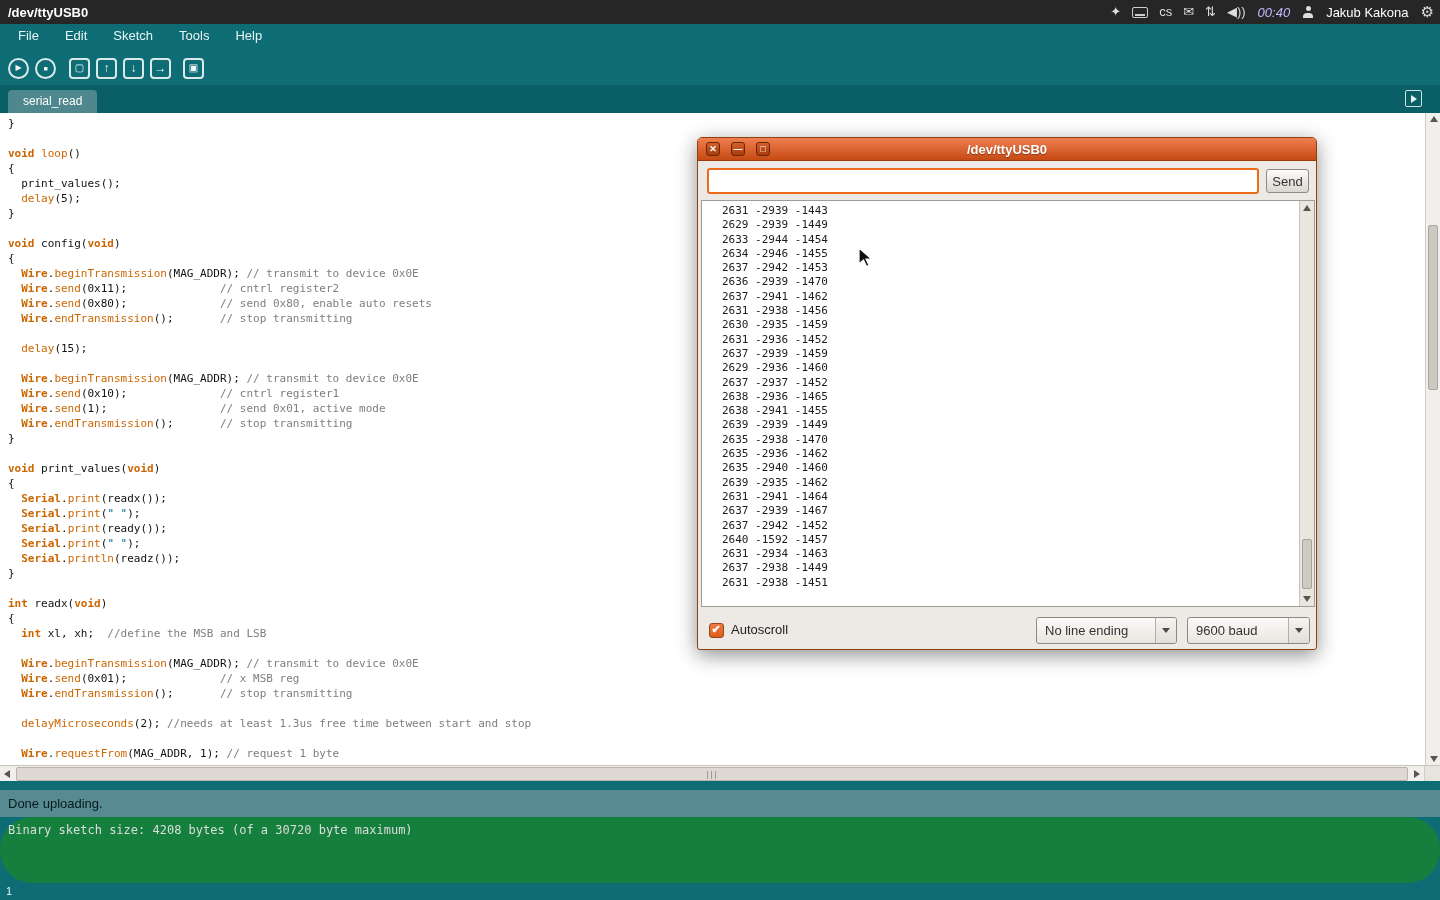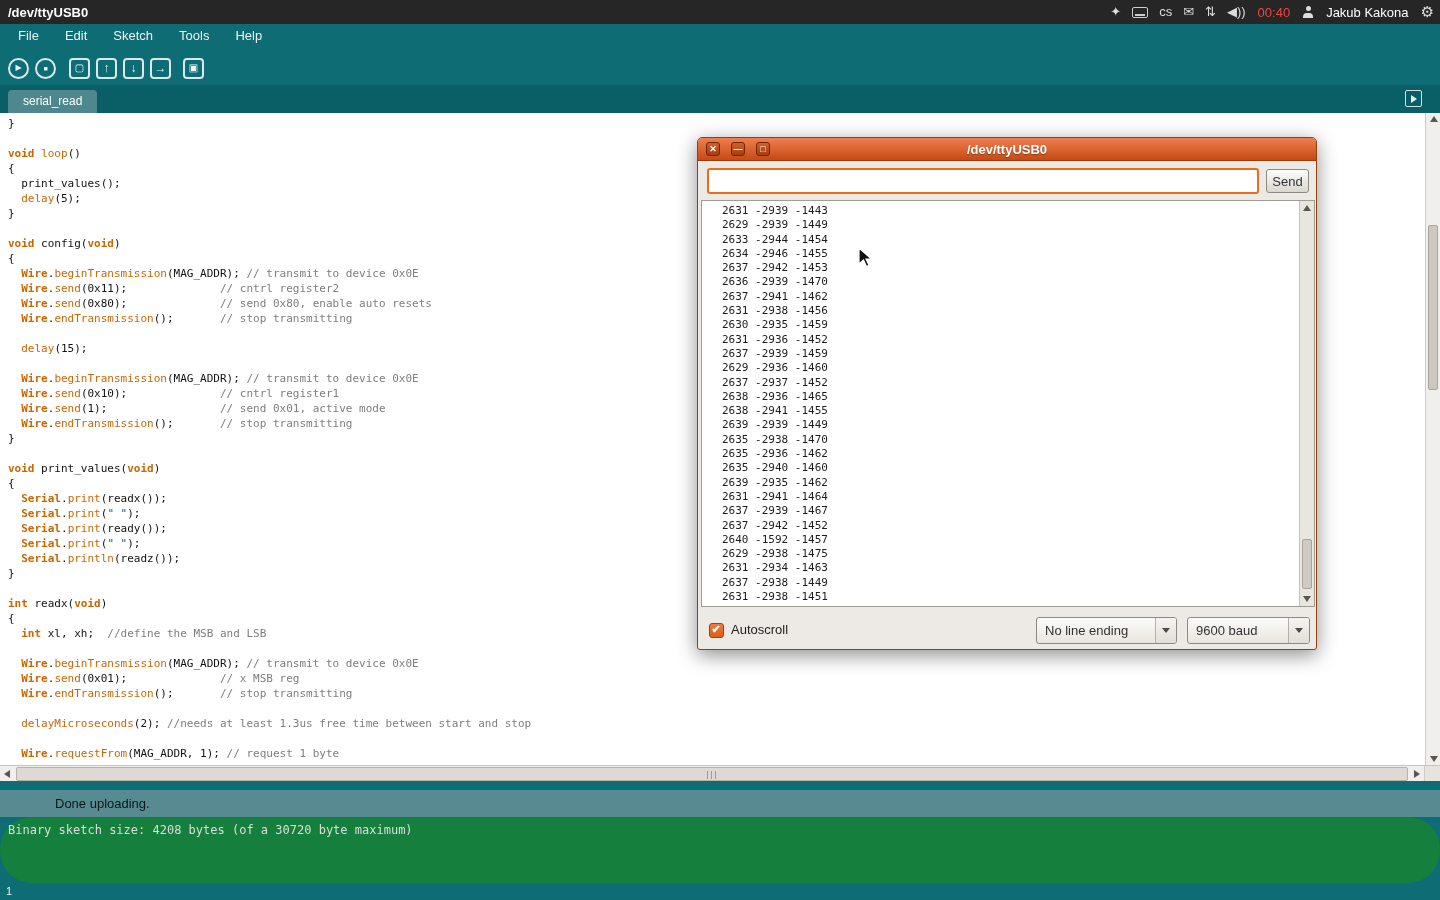--- a/index.html
+++ b/index.html
@@ -7,21 +7,21 @@
   .screen { position:relative; width:1440px; height:900px; overflow:hidden; background:#0d6c74; }
 
   
   .top-panel { position:absolute; top:0; left:0; width:100%; height:24px; background:#262626; display:flex; align-items:center; z-index:60; }
   .panel-title { color:#fff; font-weight:bold; font-size:13px; padding-left:8px; }
   .panel-right { position:absolute; right:6px; top:0; height:24px; display:flex; align-items:center; gap:12px; color:#ddd; font-size:13px; }
   .indicators { display:flex; align-items:center; gap:11px; }
   .ind { color:#ddd; font-size:13px; line-height:24px; }
   .kbd-icon { display:inline-block; width:16px; height:11px; border:1px solid #ccc; border-radius:2px; position:relative; }
   .kbd-icon::after { content:""; position:absolute; left:2px; right:2px; bottom:1px; height:2px; background:#ccc; }
-  .panel-clock { color:#ef4444; }
+  .panel-clock { color:#c4b5fd;font-style:italic; }
   .person-icon { position:relative; display:inline-block; width:12px; height:12px; }
   .person-icon .head { position:absolute; top:0; left:3.5px; width:5px; height:5px; border-radius:50%; background:#ddd; }
   .person-icon .torso { position:absolute; bottom:0; left:1px; width:10px; height:5px; border-radius:4px 4px 0 0; background:#ddd; }
   .panel-user { color:#fff; }
   .panel-gear { color:#ddd; font-size:15px; }
 
   
   .menubar { position:absolute; top:24px; left:0; width:100%; height:27px; background:#0d6c74; display:flex; padding-left:8px; }
   .menu-item { color:#eaf4f4; font-size:13px; padding:4px 10px; margin-right:6px; cursor:default; }
 
@@ -67,21 +67,21 @@
   .hs-right { position:absolute; right:20px; top:4px; }
   .hs-corner { position:absolute; right:0; top:0; width:16px; height:16px; background:#e7e4de; border-left:1px solid #cfccc6; }
   .hs-thumb { position:absolute; left:16px; right:32px; top:1px; height:14px; background:#dedad3; border:1px solid #b7b2aa; border-radius:2px; }
   .hs-grip { position:absolute; left:50%; top:3px; width:9px; height:8px; margin-left:-5px;
              border-left:1px solid #9f9a92; border-right:1px solid #9f9a92; }
   .hs-grip::after { content:""; position:absolute; left:3px; top:0; bottom:0; width:1px; background:#9f9a92; }
 
   
   .mid-strip { position:absolute; top:781px; left:0; width:100%; height:9px; background:#0d6c74; }
   .status-strip { position:absolute; top:790px; left:0; width:100%; height:27px; background:#578b91; }
-  .status-strip span { display:block; padding-left:8px; line-height:27px; font-size:13px; color:#041b1d;margin-left:47px; }
+  .status-strip span { display:block; padding-left:8px; line-height:27px; font-size:13px; color:#041b1d; }
   .console { position:absolute; top:817px; left:0; width:100%; height:66px; background:#15803d;border-radius:32px; }
   .console pre { padding:6px 8px; font-family:"DejaVu Sans Mono",monospace; font-size:12px; line-height:15px; color:#dcdcdc; white-space:pre-wrap; }
   .footer-strip { position:absolute; top:883px; left:0; width:100%; height:17px; background:#0d6c74; }
   .footer-strip span { display:block; padding-left:6px; font-size:11px; line-height:17px; color:#e8f4f4; }
 
   
   .sm-window { position:absolute; left:697px; top:137px; width:620px; height:513px; background:#edeae5;
                border:1px solid #93400f; border-radius:5px 5px 3px 3px; box-shadow:0 5px 20px rgba(0,0,0,.45); z-index:50; }
   .sm-titlebar { position:relative; height:23px; background:linear-gradient(#ef7f4f,#c64a14); border-radius:4px 4px 0 0; border-bottom:1px solid #9c3c0c; }
   .sm-buttons { position:absolute; left:8px; top:4px; display:flex; gap:11px; }
@@ -279,21 +279,20 @@
           <div class="sm-line">2638 -2941 -1455</div>
           <div class="sm-line">2639 -2939 -1449</div>
           <div class="sm-line">2635 -2938 -1470</div>
           <div class="sm-line">2635 -2936 -1462</div>
           <div class="sm-line">2635 -2940 -1460</div>
           <div class="sm-line">2639 -2935 -1462</div>
           <div class="sm-line">2631 -2941 -1464</div>
           <div class="sm-line">2637 -2939 -1467</div>
           <div class="sm-line">2637 -2942 -1452</div>
           <div class="sm-line">2640 -1592 -1457</div>
-          <div class="sm-line">2629 -2938 -1475</div>
           <div class="sm-line">2631 -2934 -1463</div>
           <div class="sm-line">2637 -2938 -1449</div>
           <div class="sm-line">2631 -2938 -1451</div>
         </div>
       <div class="sm-vscroll">
         <span class="tri-up smv-up"></span>
         <div class="thumb"></div>
         <span class="tri-down smv-down"></span>
       </div>
     </div>

